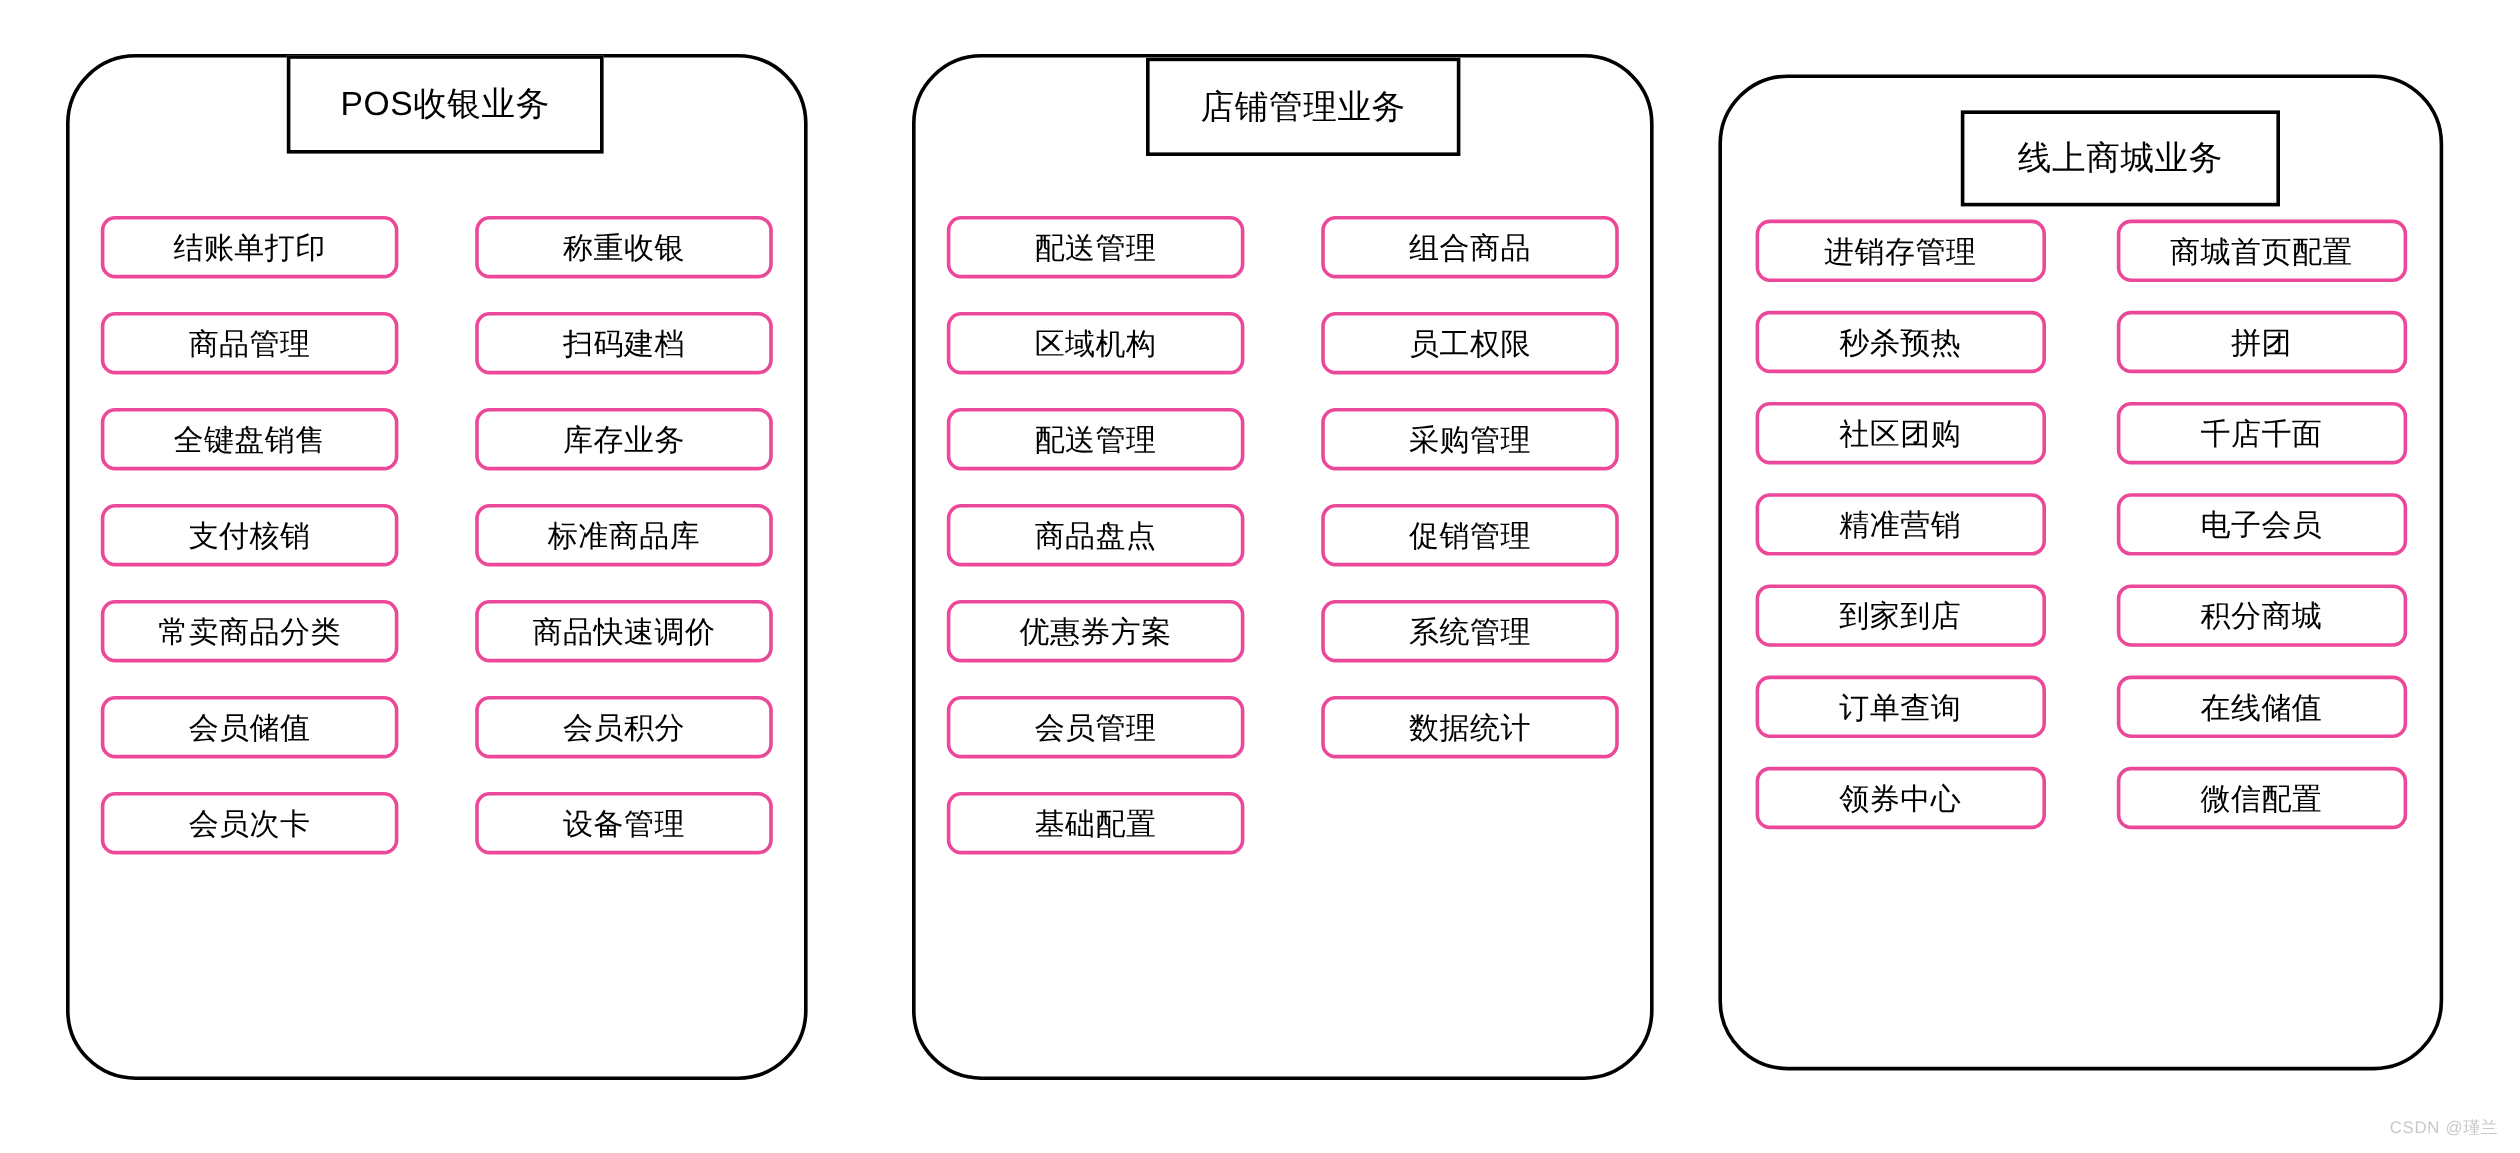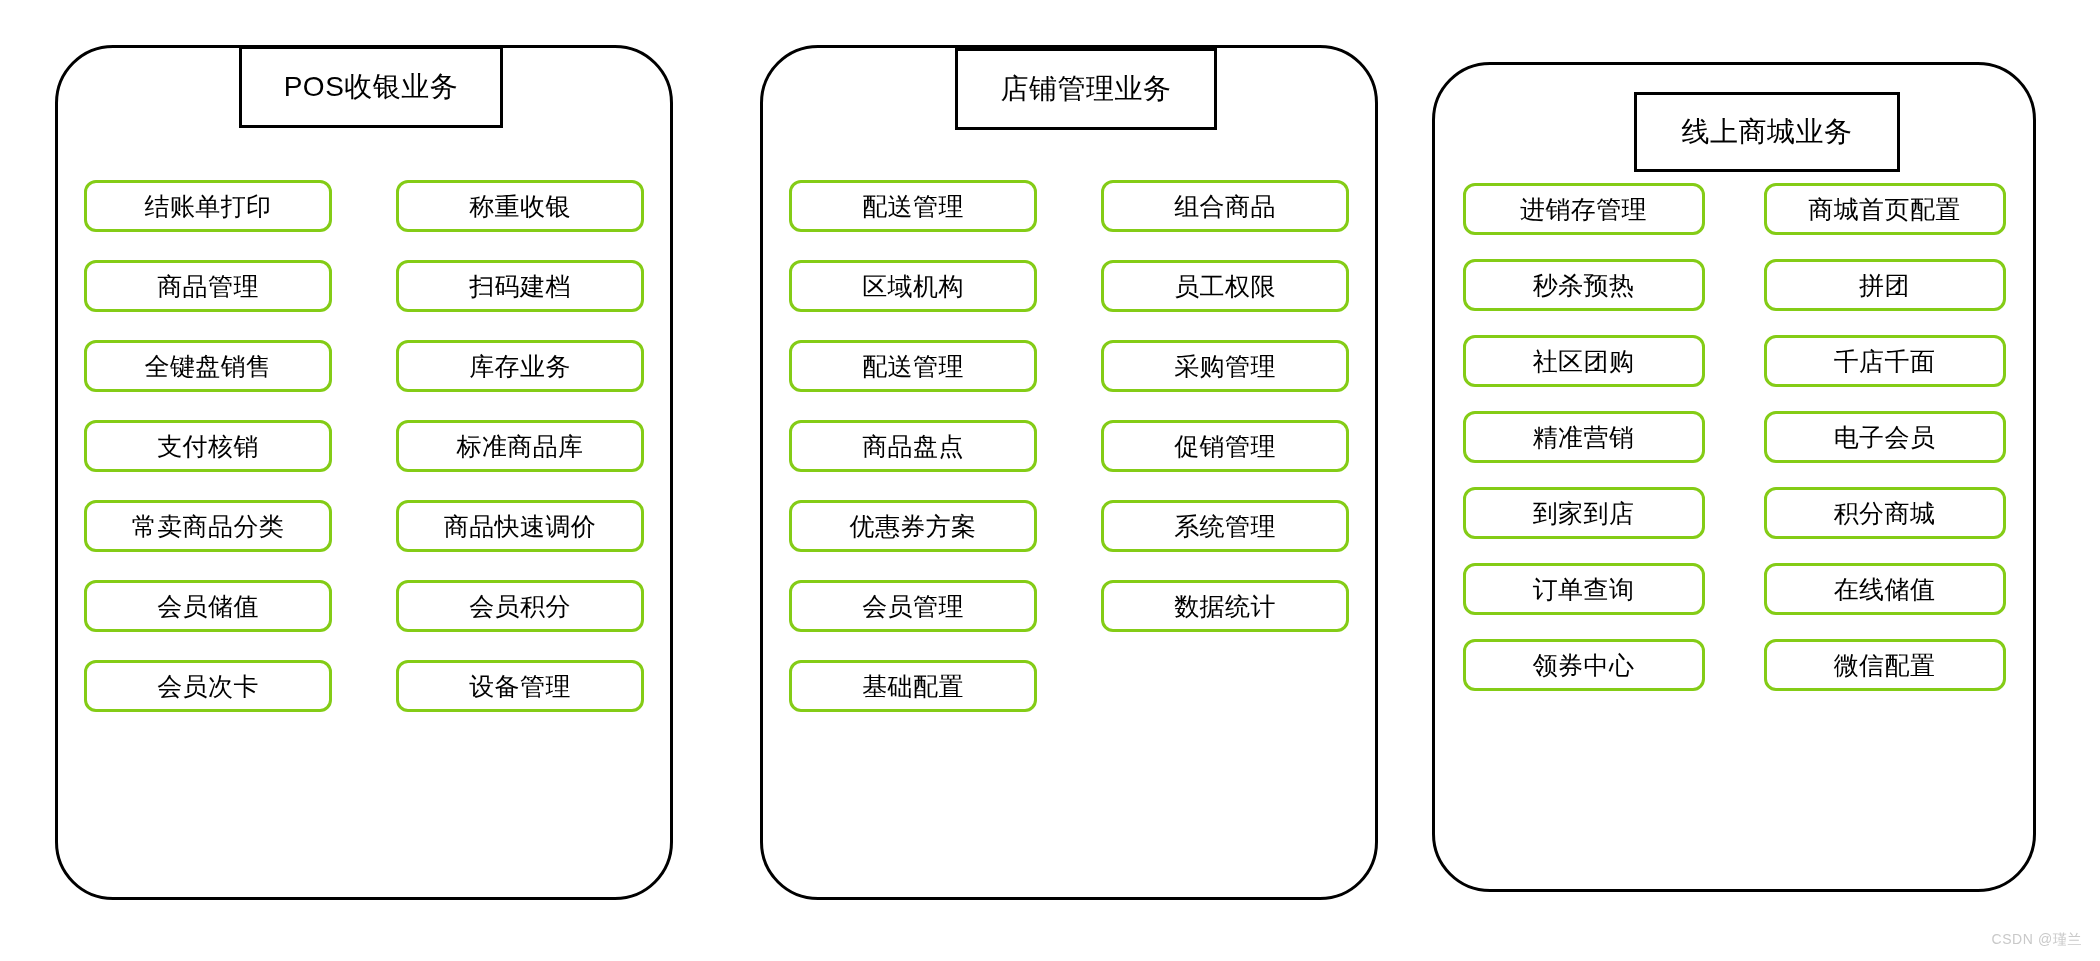--- a/index.html
+++ b/index.html
@@ -67,21 +67,21 @@
 
   .panel-1 .grid { top: 132px;  padding: 0 22px; column-gap: 56px; row-gap: 28px; }
   .panel-2 .grid { top: 132px;  padding: 0 22px; column-gap: 56px; row-gap: 28px; }
   .panel-3 .grid { top: 118px;  padding: 0 22px; column-gap: 48px; row-gap: 24px; }
 
   .item {
     box-sizing: border-box;
     width: 100%;
     max-width: 248px;
     height: 52px;
-    border: 3px solid #84cc16;
+    border: 3px solid #ec4899;
     border-radius: 12px;
     background: #ffffff;
     display: flex;
     align-items: center;
     justify-content: center;
     font-size: 25px;
     color: #000000;
     letter-spacing: 0.4px;
     white-space: nowrap;
     cursor: pointer;

